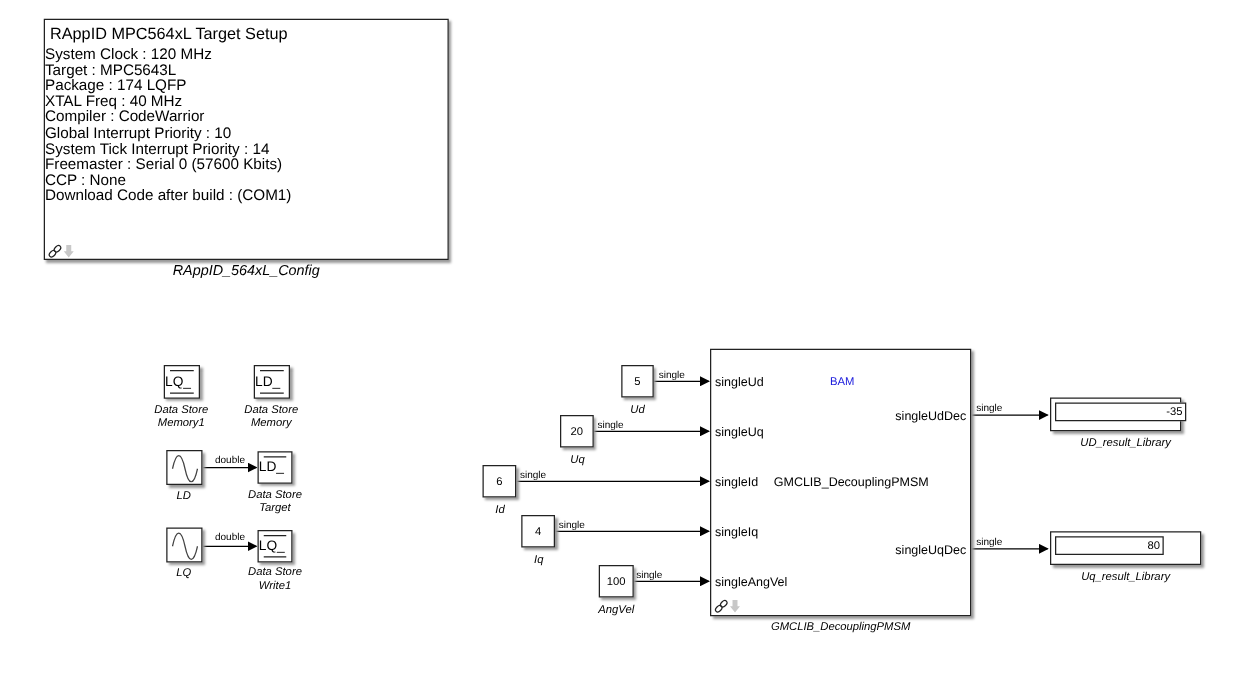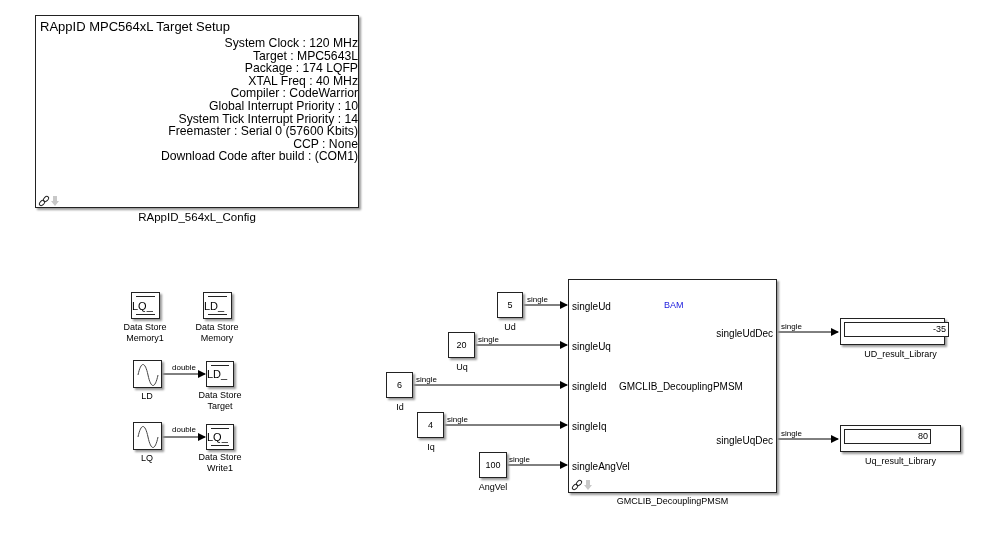--- a/index.html
+++ b/index.html
@@ -1,26 +1,26 @@
 <!DOCTYPE html>
 <html><head>
 <meta charset="utf-8">
 <style>
   html, body { margin:0; padding:0; background:#ffffff; }
   body { width:999px; height:542px; position:relative; overflow:hidden;
          font-family:"Liberation Sans", sans-serif; color:#000; }
   .abs { position:absolute; }
   .blk { position:absolute; background:#fff; border:1px solid #222;
          box-shadow:2px 2px 2px #9a9a9a; box-sizing:border-box; }
-  .lbl { position:absolute; font-size:9px; text-align:center; line-height:11px; white-space:nowrap; }
+  .lbl { position:absolute; font-size:9px; text-align:center; line-height:11px; white-space:nowrap;font-style:italic; }
   .sig { position:absolute; font-size:8px; white-space:nowrap; }
   .port { position:absolute; font-size:10px; white-space:nowrap; }
   svg.wires { position:absolute; left:0; top:0; }
   .cfg-title { position:absolute; left:4px; top:3px; font-size:13px; }
-  .cfg-lines { position:absolute; left:0; right:0; top:21px; text-align:right; font-size:12.2px; line-height:12.6px; }
+  .cfg-lines { position:absolute; left:0; right:0; top:21px; text-align:left; font-size:12.2px; line-height:12.6px; }
   .cval { position:absolute; left:0; right:0; top:50%; transform:translateY(-50%); text-align:center; font-size:9px; }
   .disp-inner { position:absolute; border:1px solid #222; background:#fff; font-size:9px; text-align:right; padding-right:2px; box-sizing:border-box; line-height:13px; }
   .dsm-bar { position:absolute; left:4px; right:4px; height:1px; background:#222; }
   .dsm-txt { position:absolute; left:0; right:0; top:50%; transform:translateY(-50%); text-align:left; font-size:11px; }
 </style>
 </head>
 <body>
 
 <svg class="wires" width="999" height="542">
   <defs>

